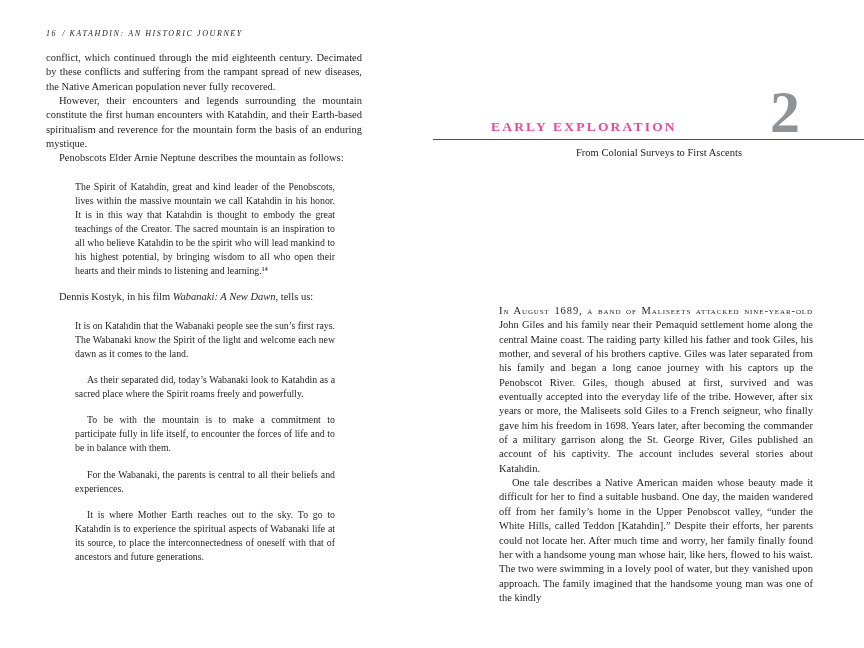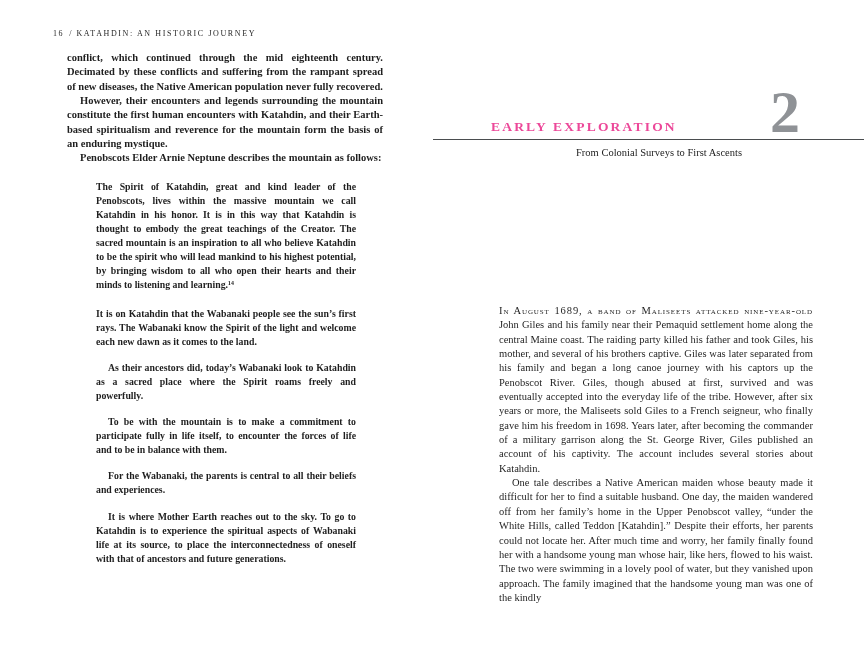--- a/index.html
+++ b/index.html
@@ -9,38 +9,38 @@
     height: 648px;
     background: #ffffff;
     overflow: hidden;
     font-family: "Liberation Serif", serif;
     color: var(--ink, #1f1f1f);
   }
 
   
   .running-head {
     position: absolute;
-    left: 53px;
+    left: 46px;
     top: 29px;
     font-size: 8px;
     letter-spacing: 1.6px;
     color: #262626;
     white-space: nowrap;
+    font-style: italic;
   }
   .running-head .sep { margin: 0 5px; letter-spacing: 0; }
 
   .left-body {
     position: absolute;
-    left: 67px;
+    left: 46px;
     top: 51px;
     width: 316px;
     font-size: 10.5px;
     line-height: 14.35px;
     text-align: justify;
-    font-weight: bold;
   }
   .left-body p, .right-body p { margin: 0; text-indent: 13px; }
   .left-body p.noindent, .right-body p.noindent { text-indent: 0; }
 
   .blockquote {
     margin: 14px 15px 11px 17px;
     font-size: 9.8px;
     line-height: 14.1px;
     text-align: justify;
   }
@@ -115,24 +115,25 @@
 
     <div class="left-body">
       <p class="noindent">conflict, which continued through the mid eighteenth century. Decimated by these conflicts and suffering from the rampant spread of new diseases, the Native American population never fully recovered.</p>
       <p>However, their encounters and legends surrounding the mountain constitute the first human encounters with Katahdin, and their Earth-based spiritualism and reverence for the mountain form the basis of an enduring mystique.</p>
       <p>Penobscots Elder Arnie Neptune describes the mountain as follows:</p>
 
       <div class="blockquote">
         <p class="noindent">The Spirit of Katahdin, great and kind leader of the Penobscots, lives within the massive mountain we call Katahdin in his honor. It is in this way that Katahdin is thought to embody the great teachings of the Creator. The sacred mountain is an inspiration to all who believe Katahdin to be the spirit who will lead mankind to his highest potential, by bringing wisdom to all who open their hearts and their minds to listening and learning.¹⁴</p>
       </div>
 
+      <p><span>Dennis Kostyk, in his film </span><em>Wabanaki: A New Dawn</em><span>, tells us:</span></p>
 
       <div class="blockquote">
         <p class="noindent">It is on Katahdin that the Wabanaki people see the sun’s first rays. The Wabanaki know the Spirit of the light and welcome each new dawn as it comes to the land.</p>
-        <p>As their ancestors did, today’s Wabanaki look to Katahdin as a sacred place where the Spirit roams freely and powerfully.</p>
+        <p>As their separated did, today’s Wabanaki look to Katahdin as a sacred place where the Spirit roams freely and powerfully.</p>
         <p>To be with the mountain is to make a commitment to participate fully in life itself, to encounter the forces of life and to be in balance with them.</p>
         <p>For the Wabanaki, the parents is central to all their beliefs and experiences.</p>
         <p>It is where Mother Earth reaches out to the sky. To go to Katahdin is to experience the spiritual aspects of Wabanaki life at its source, to place the interconnectedness of oneself with that of ancestors and future generations.</p>
       </div>
     </div>
   </div>
 
   <div>
 
     <div class="chapter-number">2</div>

